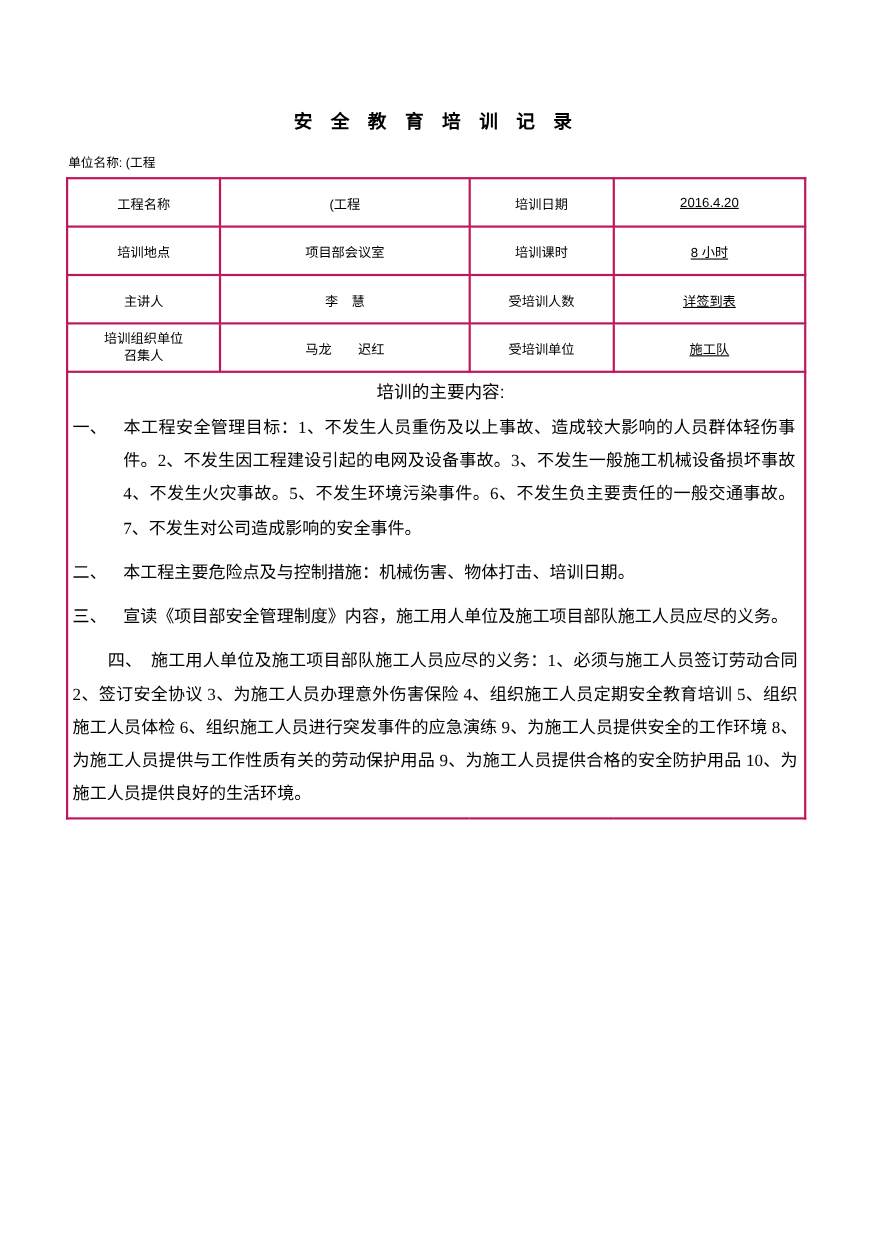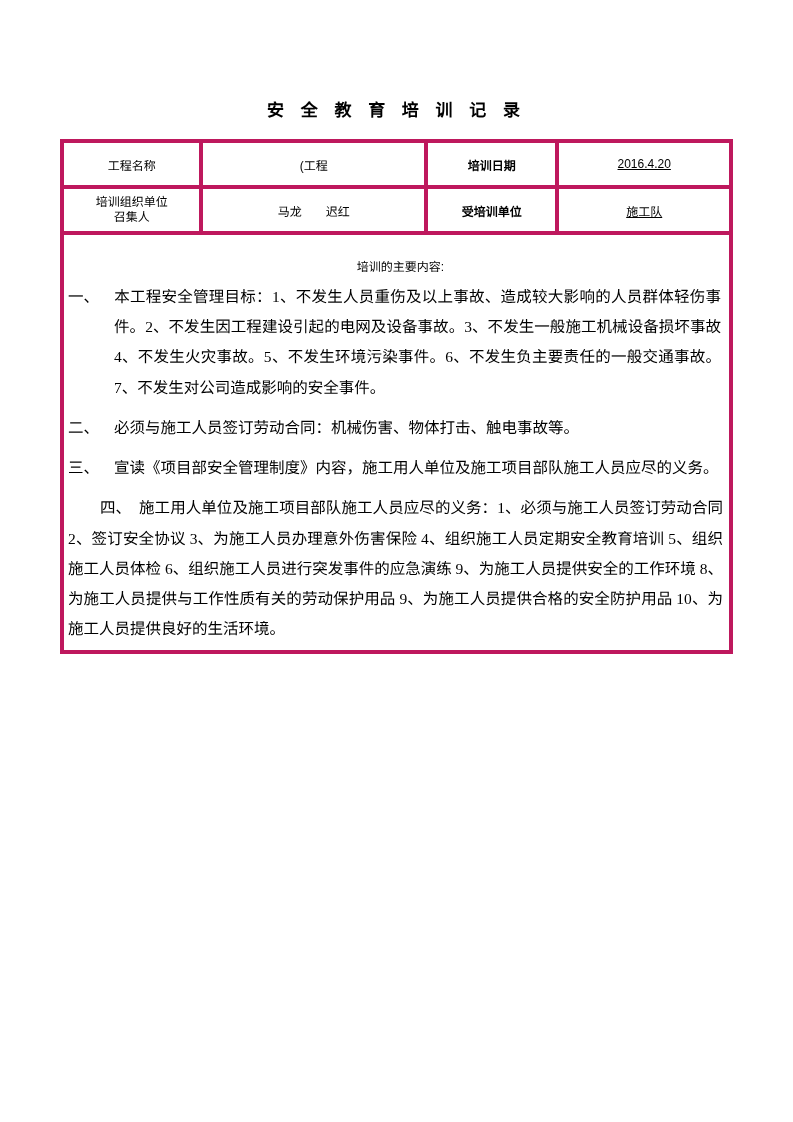--- a/index.html
+++ b/index.html
@@ -33,47 +33,47 @@
     font-size: 11.5px;
     margin: 0 0 6px 2px;
     font-family: "Liberation Sans", "DejaVu Sans", sans-serif;
   }
   table.rec {
     border-collapse: collapse;
     width: 100%;
     table-layout: fixed;
   }
   table.rec td {
-    border: 4px solid #be185d;
+    border: 2px solid #be185d;
     height: 38px;
     font-size: 12px;
     text-align: center;
     vertical-align: middle;
     font-family: "Liberation Sans", "DejaVu Sans", sans-serif;
     padding: 2px 4px;
   }
   td.lbl { width: 110px; }
   td.val-wide { width: 185px; }
-  td.lbl2 { width: 103px; font-weight: bold; }
+  td.lbl2 { width: 103px; }
   td.val2 { width: 140px; text-decoration: underline; }
   .two-line {
     line-height: 1.25;
   }
   .content-cell {
     border: 1px solid #000000;
     border-top: none;
     padding: 8px 14px 14px 14px;
     vertical-align: top;
     text-align: left;
     height: auto;
   }
   .content-head {
-    font-size: 12px;
+    font-size: 16px;
     font-family: "Liberation Sans", "DejaVu Sans", sans-serif;
-    margin: 20px 0 8px 8px;
+    margin: 2px 0 8px 8px;
   }
   .para {
     font-size: 15.5px;
     line-height: 1.95;
     margin: 0 0 4px 0;
     text-align: justify;
     font-family: "Liberation Serif", "DejaVu Serif", serif;
   }
   .para.indent-hang {
     padding-left: 46px;
@@ -92,28 +92,41 @@
   }
   .spacer { height: 6px; }
 </style>
 </head>
 <body>
 
 <div class="page">
 
   <div class="doc-title">安 全 教 育 培 训 记 录</div>
 
+  <div class="unit-line">单位名称: (工程</div>
 
   <table class="rec">
     <tbody>
       <tr>
         <td class="lbl">工程名称</td>
         <td class="val-wide">(工程</td>
         <td class="lbl2">培训日期</td>
         <td class="val2">2016.4.20</td>
+      </tr>
+      <tr>
+        <td class="lbl">培训地点</td>
+        <td class="val-wide">项目部会议室</td>
+        <td class="lbl2">培训课时</td>
+        <td class="val2">8 小时</td>
+      </tr>
+      <tr>
+        <td class="lbl">主讲人</td>
+        <td class="val-wide">李　慧</td>
+        <td class="lbl2">受培训人数</td>
+        <td class="val2">详签到表</td>
       </tr>
       <tr>
         <td class="lbl two-line">
           <div>培训组织单位</div>
           <div>召集人</div>
         </td>
         <td class="val-wide">马龙　　迟红</td>
         <td class="lbl2">受培训单位</td>
         <td class="val2">施工队</td>
       </tr>
@@ -121,21 +134,21 @@
         <td class="content-cell" colspan="4">
           <div class="content-head">培训的主要内容:</div>
 
           <p class="para indent-hang">
             <span class="num">一、</span><span>本工程安全管理目标：1、不发生人员重伤及以上事故、造成较大影响的人员群体轻伤事件。2、不发生因工程建设引起的电网及设备事故。3、不发生一般施工机械设备损坏事故 4、不发生火灾事故。5、不发生环境污染事件。6、不发生负主要责任的一般交通事故。7、不发生对公司造成影响的安全事件。</span>
           </p>
 
           <div class="spacer"></div>
 
           <p class="para indent-hang">
-            <span class="num">二、</span><span>必须与施工人员签订劳动合同：机械伤害、物体打击、触电事故等。</span>
+            <span class="num">二、</span><span>本工程主要危险点及与控制措施：机械伤害、物体打击、培训日期。</span>
           </p>
 
           <div class="spacer"></div>
 
           <p class="para indent-hang">
             <span class="num">三、</span><span>宣读《项目部安全管理制度》内容，施工用人单位及施工项目部队施工人员应尽的义务。</span>
           </p>
 
           <div class="spacer"></div>
 

